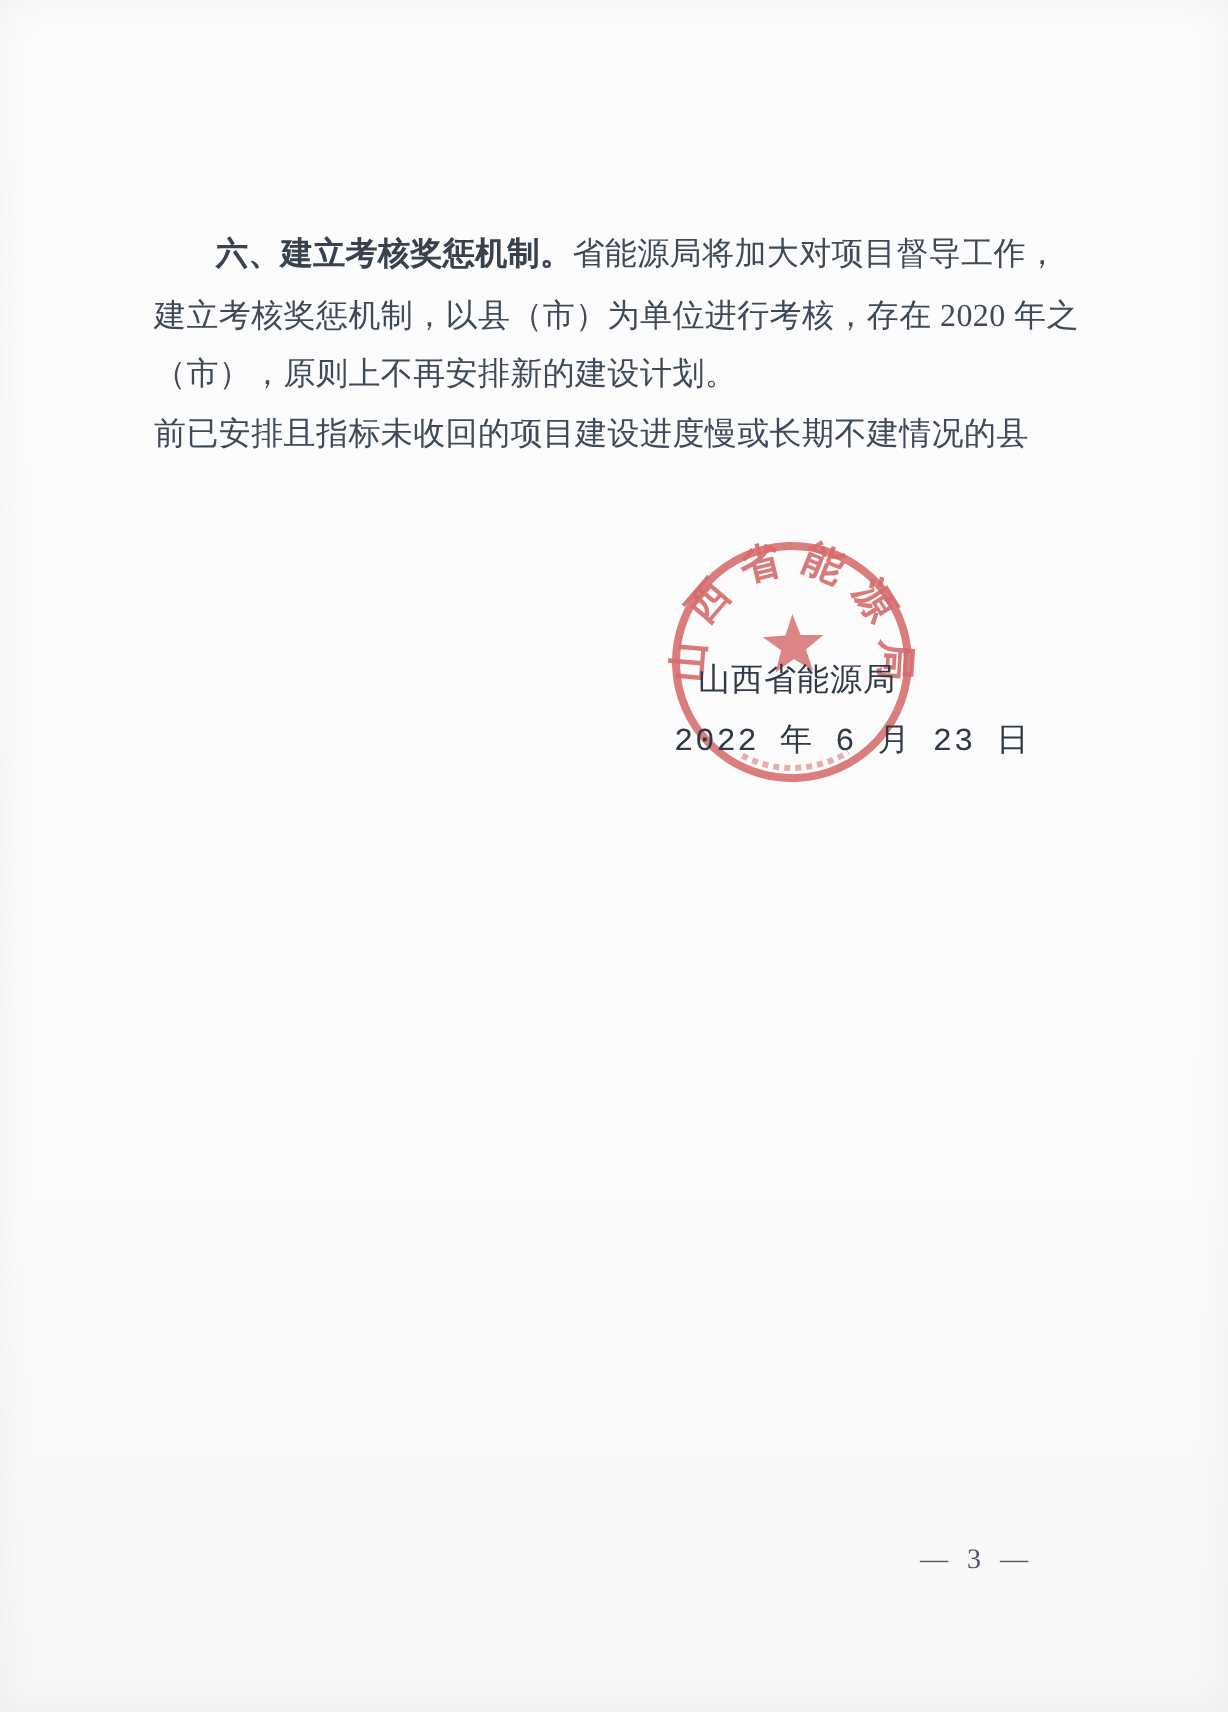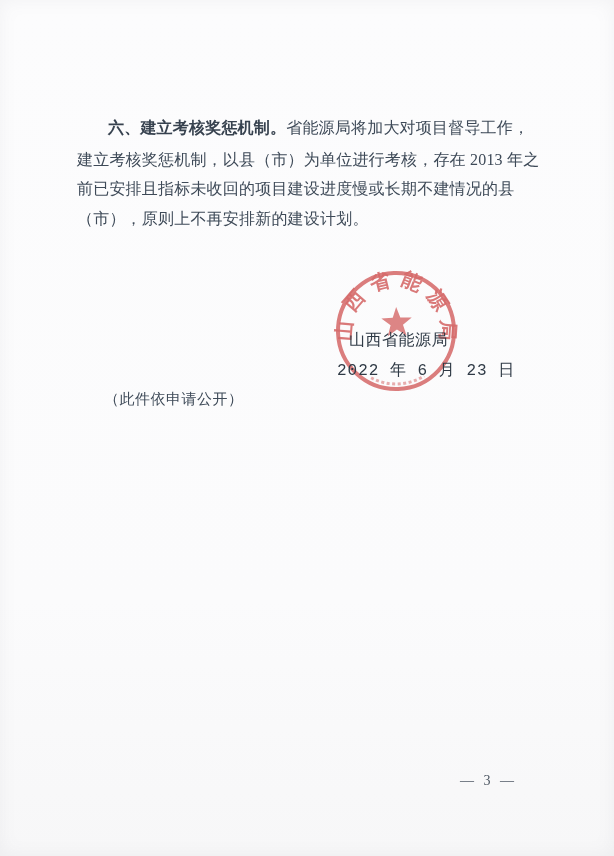--- a/index.html
+++ b/index.html
@@ -76,35 +76,34 @@
     white-space:nowrap;
   }
 </style>
 </head>
 <body>
 
 <div class="page">
 
   <div class="para">
     <div class="line indent"><span class="bold">六、建立考核奖惩机制。</span><span>省能源局将加大对项目督导工作，</span></div>
-    <div class="line">建立考核奖惩机制，以县（市）为单位进行考核，存在 2013 年之</div>
+    <div class="line">建立考核奖惩机制，以县（市）为单位进行考核，存在 2020 年之</div>
+    <div class="line">（市），原则上不再安排新的建设计划。</div>
     <div class="line">前已安排且指标未收回的项目建设进度慢或长期不建情况的县</div>
-    <div class="line">（市），原则上不再安排新的建设计划。</div>
   </div>
 
   <svg class="seal" viewBox="0 0 130 130" xmlns="http://www.w3.org/2000/svg">
     <circle class="ring" cx="65" cy="65" r="58"></circle>
     <path id="sealArc" d="M 21.5 76.6 A 45 45 0 1 1 108.5 76.6" fill="none"></path>
     <text class="arc-text">
       <textPath href="#sealArc" startOffset="3">山西省能源局</textPath>
     </text>
     <polygon class="star" points="66,41 69.8,51.7 81.2,52.1 72.2,59 75.4,69.9 66,63.5 56.6,69.9 59.8,59 50.8,52.1 62.2,51.7"></polygon>
     <path class="serial" d="M 38.5 110.9 A 53 53 0 0 0 91.5 110.9"></path>
   </svg>
 
   <div class="sig-agency">山西省能源局</div>
   <div class="sig-date">2022 年 6 月 23 日</div>
 
-  <div class="disclosure">（此件依申请公开）</div>
 
   <div class="page-number">— 3 —</div>
 
 </div>
 
 </body></html>

